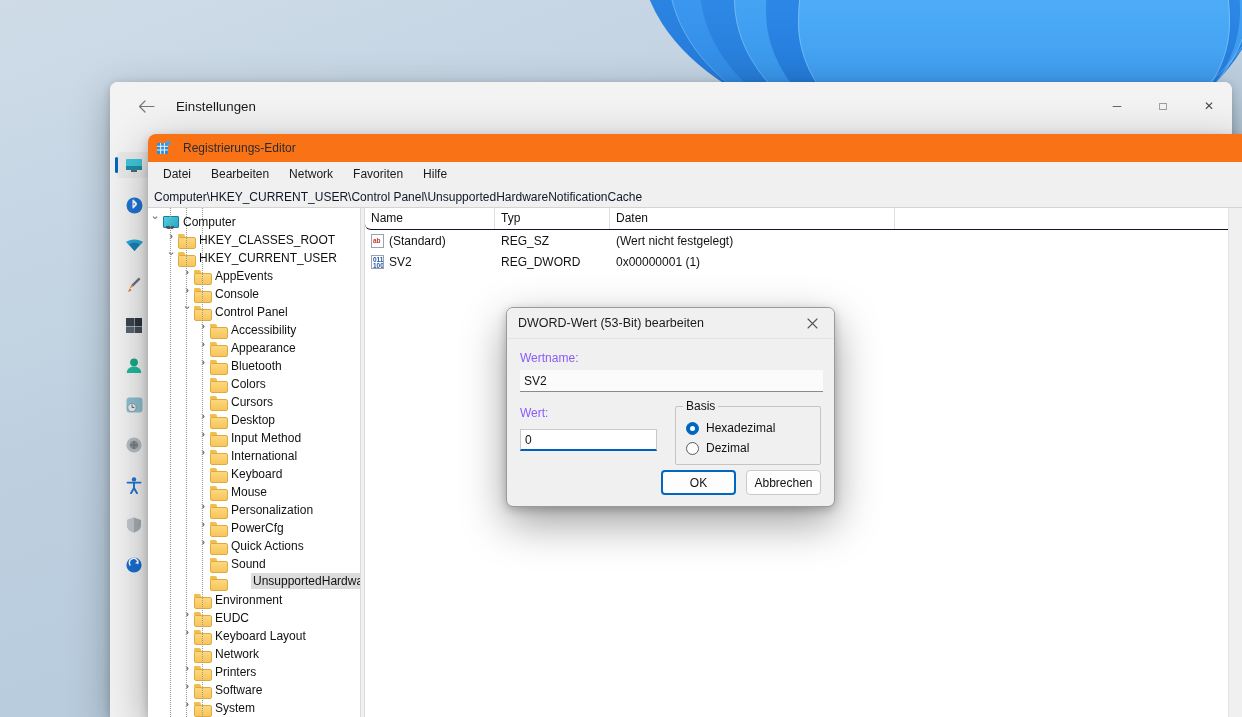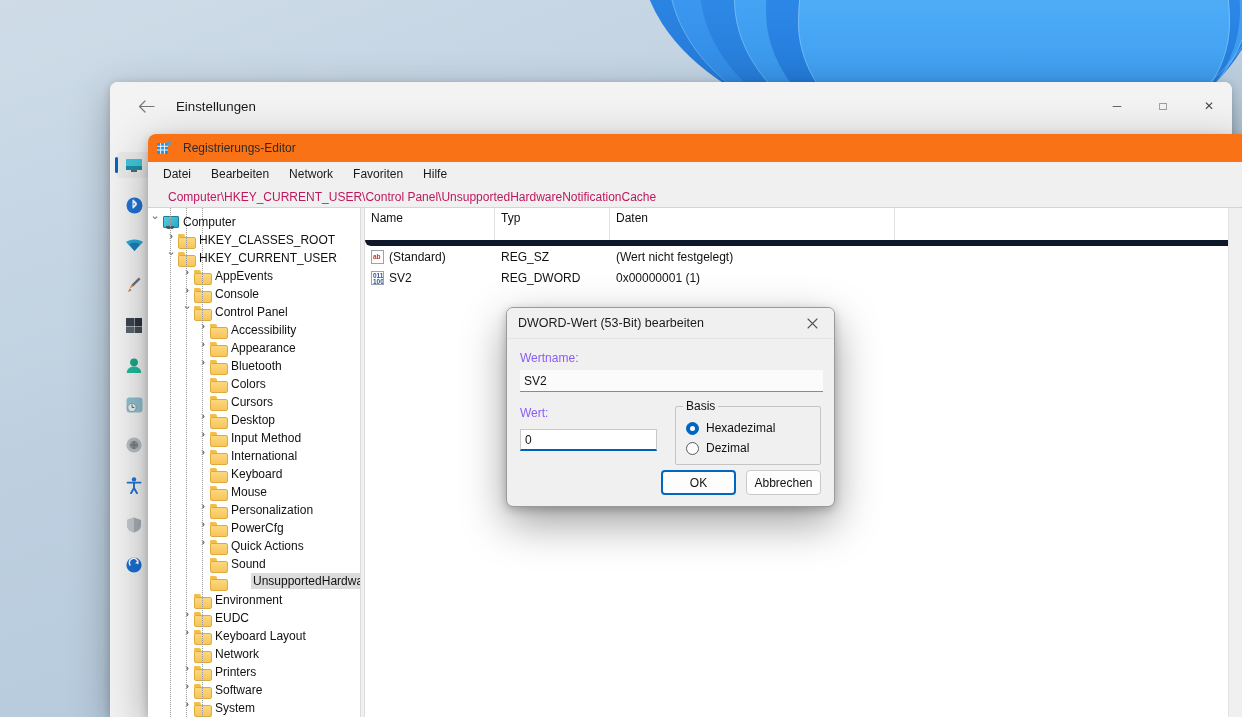--- a/index.html
+++ b/index.html
@@ -103,23 +103,23 @@
   #reg-menubar {
     height: 24px; display: flex; align-items: center;
     background: #f0f0f0; padding-left: 6px; gap: 2px;
   }
   .menu-item {
     padding: 2px 9px; font-size: 12px; color: #1a1a1a; border-radius: 2px;
   }
   #reg-addressbar {
     height: 22px; background: #f0f0f0;
     display: flex; align-items: center;
-    padding-left: 20px;
+    padding-left: 6px;
     border-bottom: 1px solid #d4d4d4;
-    font-size: 12px; color: #be185d;
+    font-size: 12px; color: #0f172a;
   }
   #reg-panes { display: flex; height: 509px; background: #fff; }
 
   
   #tree-pane {
     width: 212px; background: #fff;
     overflow: hidden; position: relative;
     padding-top: 3px;
   }
   .tree-row {
@@ -167,21 +167,21 @@
   .dotline {
     position: absolute; border-left: 1px dotted #9a9a9a;
     top: 0; bottom: 0;
   }
 
   
   #splitter { width: 5px; background: #f0f0f0; border-left: 1px solid #dcdcdc; border-right: 1px solid #dcdcdc; }
 
   
   #list-pane { flex: 1; background: #fff; position: relative; }
-  #list-header { display: flex; height: 38px; border-bottom: 6px solid #0f172a; border-radius: 6px; }
+  #list-header { display: flex; height: 22px; border-bottom: 1px solid #0f172a; border-radius: 6px; }
   .lh-cell {
     font-size: 12px; color: #111; padding: 3px 0 0 6px;
     border-right: 1px solid #e0e0e0; position: relative;
   }
   .lh-name { width: 130px; }
   .lh-typ { width: 115px; }
   .lh-daten { width: 285px; }
   .lrow { display: flex; height: 21px; align-items: center; font-size: 12px; color: #111; }
   .lc { padding-left: 6px; overflow: hidden; white-space: nowrap; }
   .lc-name { width: 130px; display: flex; align-items: center; gap: 5px; }

